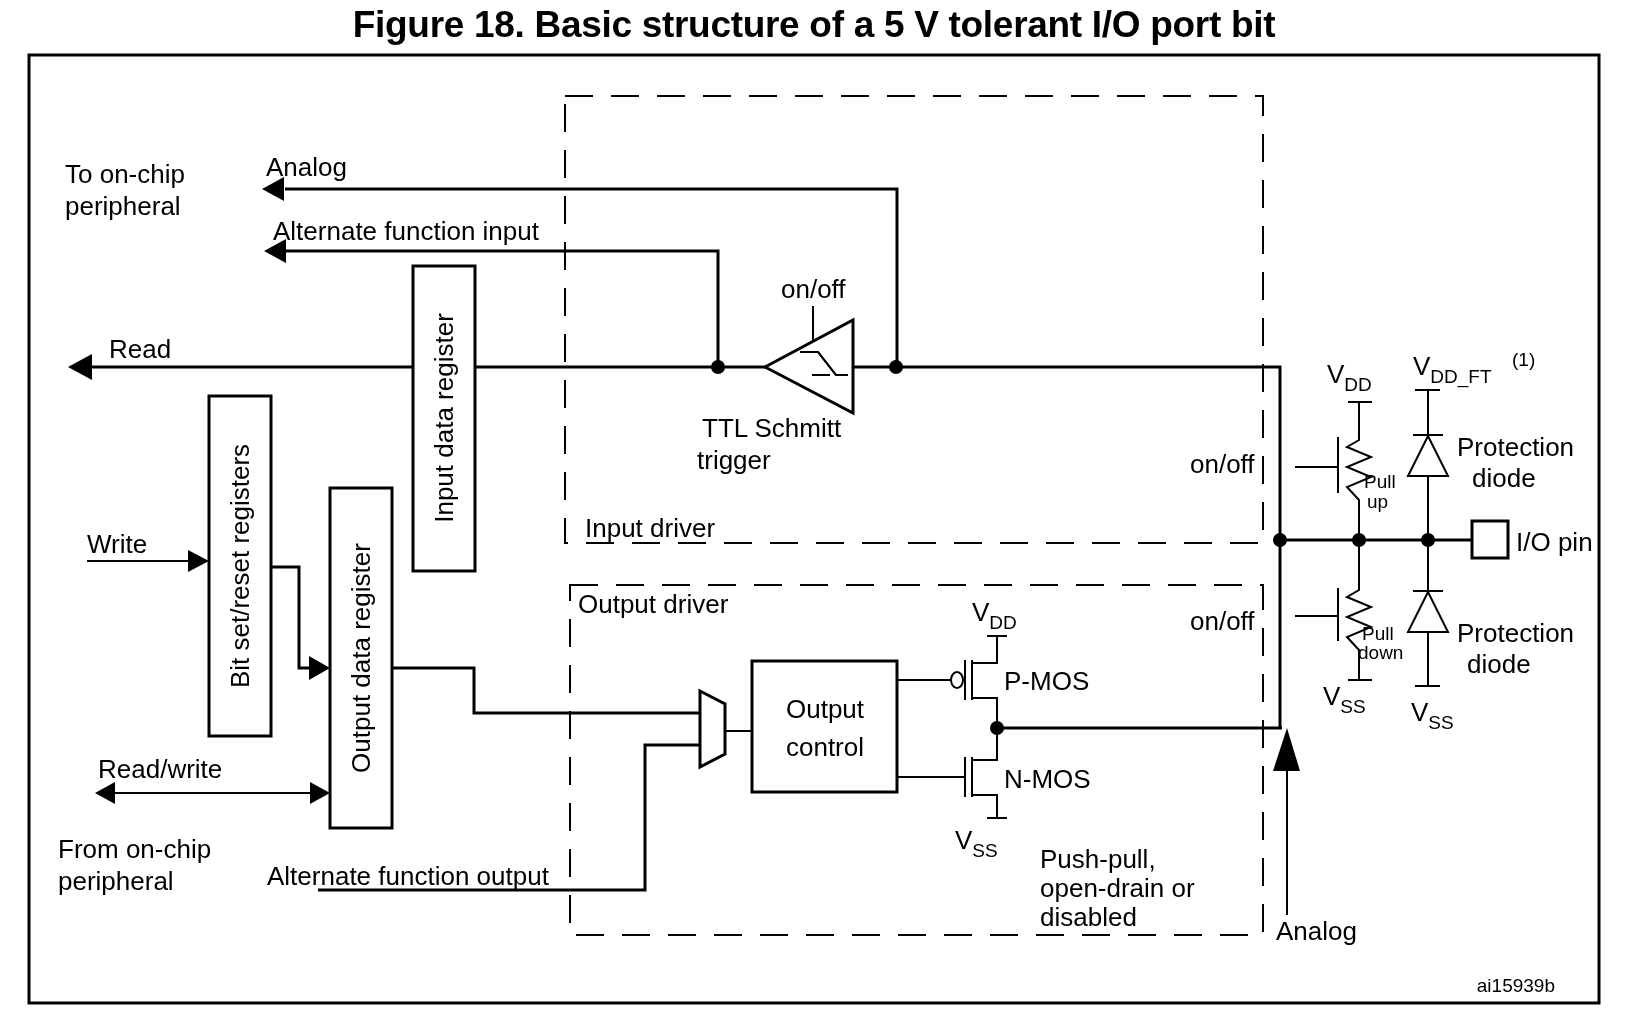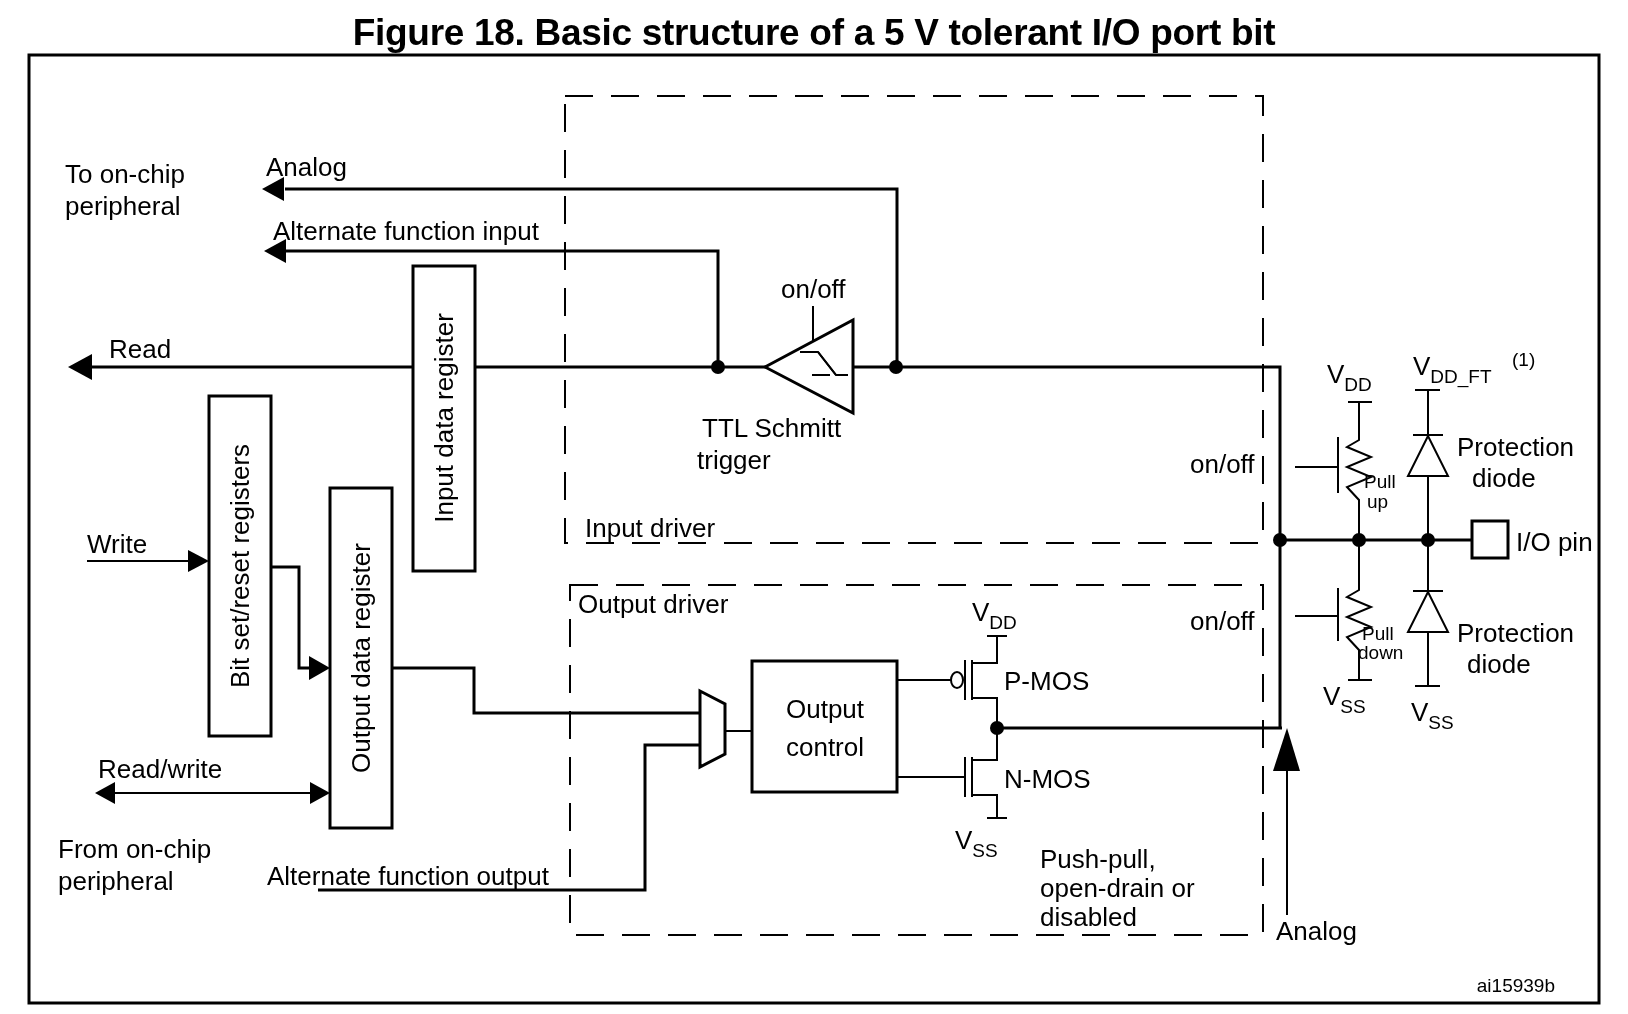--- a/index.html
+++ b/index.html
@@ -1,18 +1,18 @@
 <!DOCTYPE html>
 <html><head>
 <meta charset="utf-8">
 <style>
   html, body { margin: 0; padding: 0; background: #ffffff; }
   body { width: 1628px; height: 1014px; position: relative; overflow: hidden; }
   .title {
-    position: absolute; left: 0; top: 12px; width: 1628px; text-align: center;
+    position: absolute; left: 0; top: 4px; width: 1628px; text-align: center;
     font-family: "Liberation Sans", sans-serif; font-weight: bold; font-size: 37px;
     color: #000; letter-spacing: -0.3px;
   }
   svg { position: absolute; left: 0; top: 0; }
   svg text { font-family: "Liberation Sans", sans-serif; fill: #000; }
   .lbl { font-size: 26px; }
   .small { font-size: 19px; }
   .sub { font-size: 19px; }
   .w { stroke: #000; stroke-width: 3; fill: none; }
   .thin { stroke: #000; stroke-width: 2; fill: none; }

